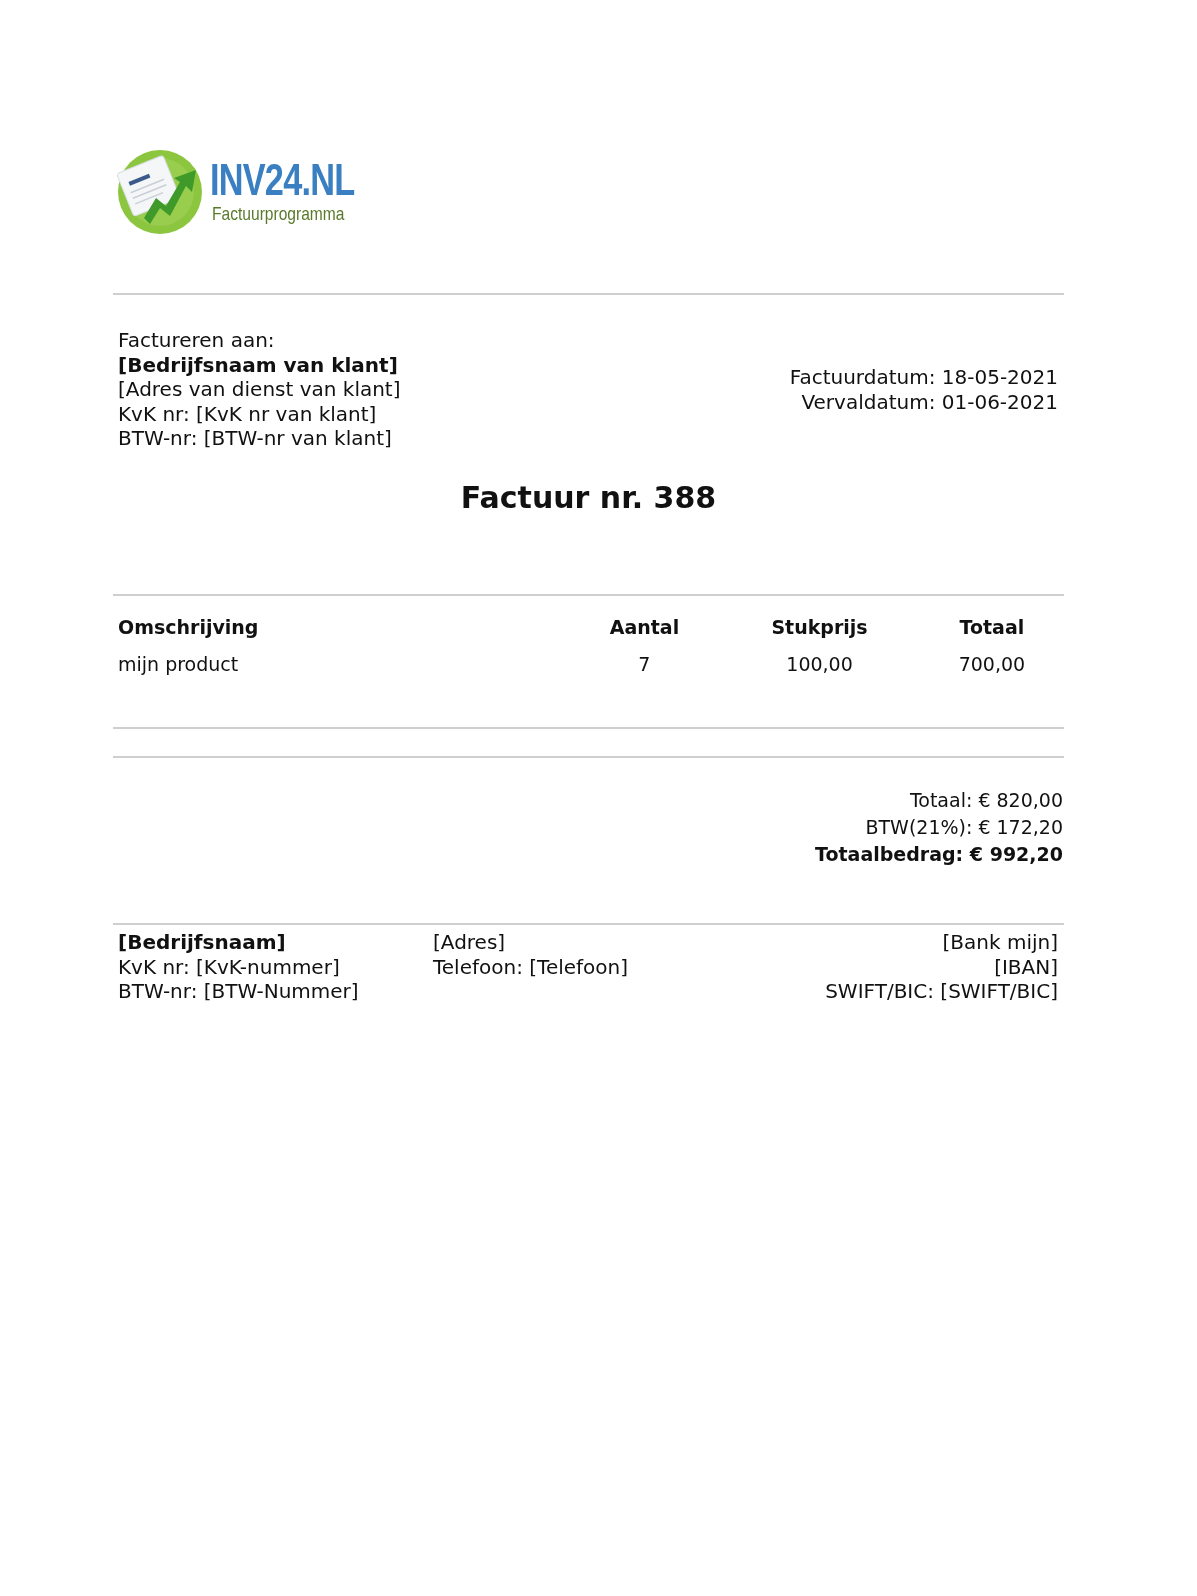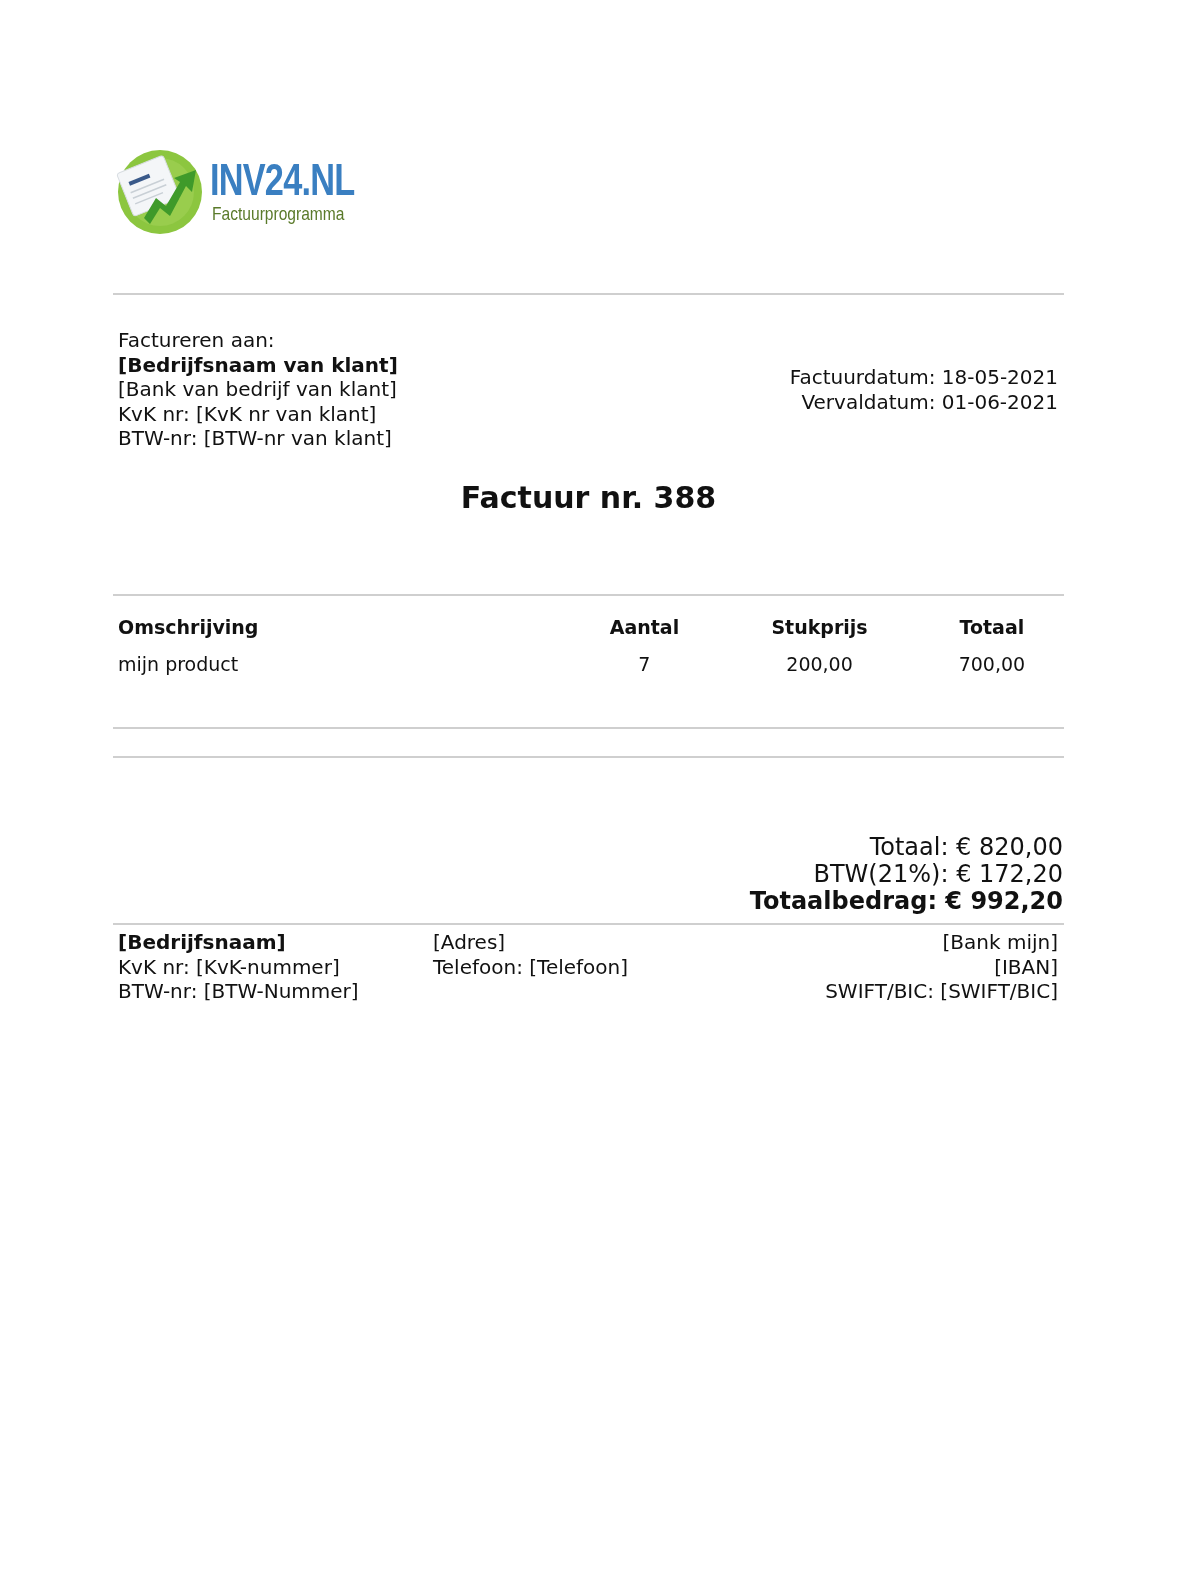--- a/index.html
+++ b/index.html
@@ -54,21 +54,21 @@
   </svg>
   <div class="logo-title">INV24.NL</div>
   <div class="logo-sub">Factuurprogramma</div>
 </div>
 
 <div class="hr" style="top:293px;"></div>
 
 <div class="abs txt bill-to">
   <div>Factureren aan:</div>
   <div class="bold">[Bedrijfsnaam van klant]</div>
-  <div>[Bank van bedrijf van klant]</div>
+  <div>[Adres van dienst van klant]</div>
   <div>KvK nr: [KvK nr van klant]</div>
   <div>BTW-nr: [BTW-nr van klant]</div>
 </div>
 
 <div class="abs txt right dates">
   <div>Factuurdatum: 18-05-2021</div>
   <div>Vervaldatum: 01-06-2021</div>
 </div>
 
 <div class="abs title">Factuur nr. 388</div>
@@ -81,30 +81,30 @@
       <th style="width:48%;">Omschrijving</th>
       <th class="num">Aantal</th>
       <th class="num">Stukprijs</th>
       <th class="num">Totaal</th>
     </tr>
   </thead>
   <tbody>
     <tr>
       <td>mijn product</td>
       <td class="num">7</td>
-      <td class="num">200,00</td>
+      <td class="num">100,00</td>
       <td class="num">700,00</td>
     </tr>
   </tbody>
 </table>
 
 <div class="hr" style="top:727px;"></div>
 <div class="hr" style="top:756px;"></div>
 
-<div class="abs right totals" style="font-size:24px; line-height:27px; white-space:nowrap;margin-top:47px;">
+<div class="abs right totals" style="font-size:19px; line-height:27px; white-space:nowrap;">
   <div>Totaal: € 820,00</div>
   <div>BTW(21%): € 172,20</div>
   <div class="bold">Totaalbedrag: € 992,20</div>
 </div>
 
 <div class="hr" style="top:923px;"></div>
 
 <div class="abs txt footer-left">
   <div class="bold">[Bedrijfsnaam]</div>
   <div>KvK nr: [KvK-nummer]</div>

